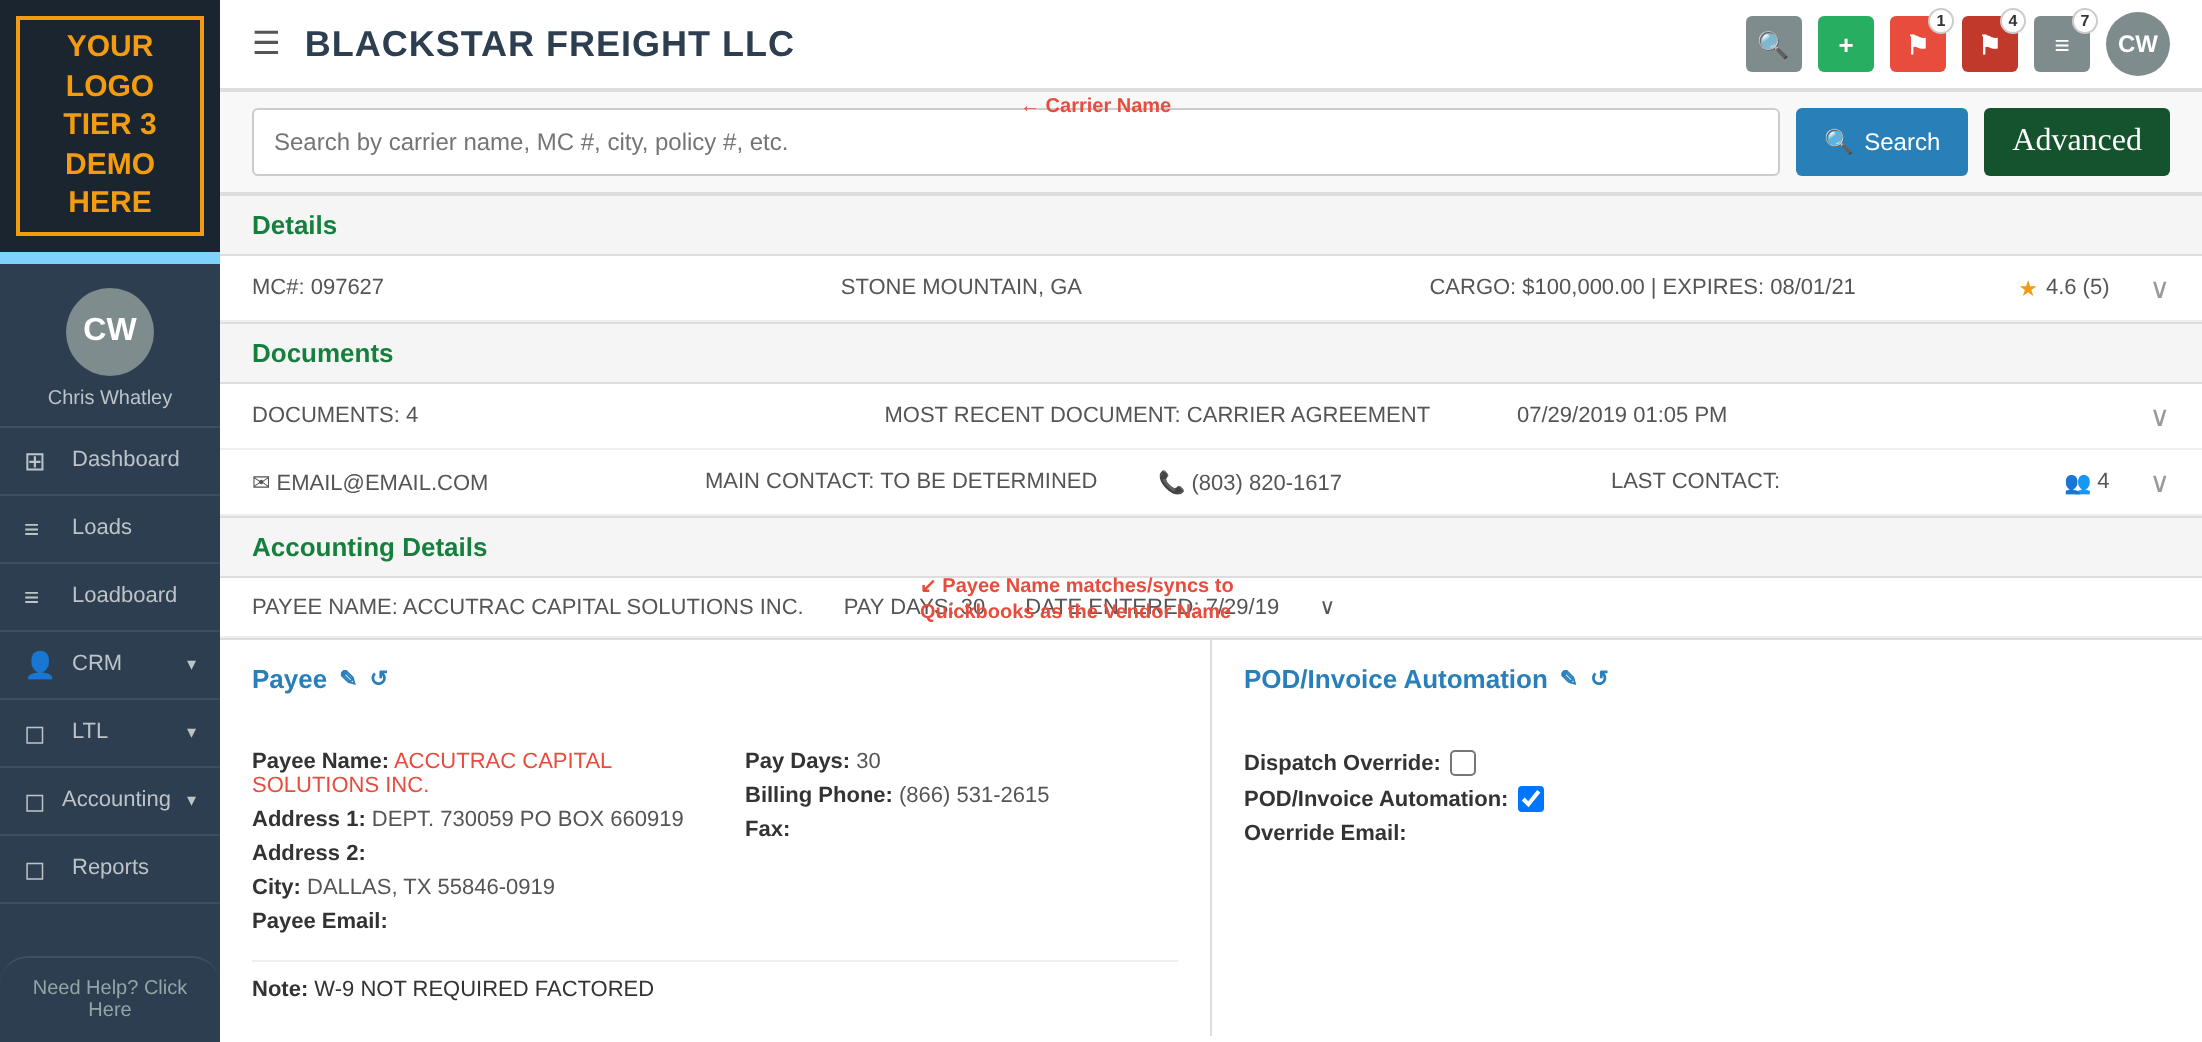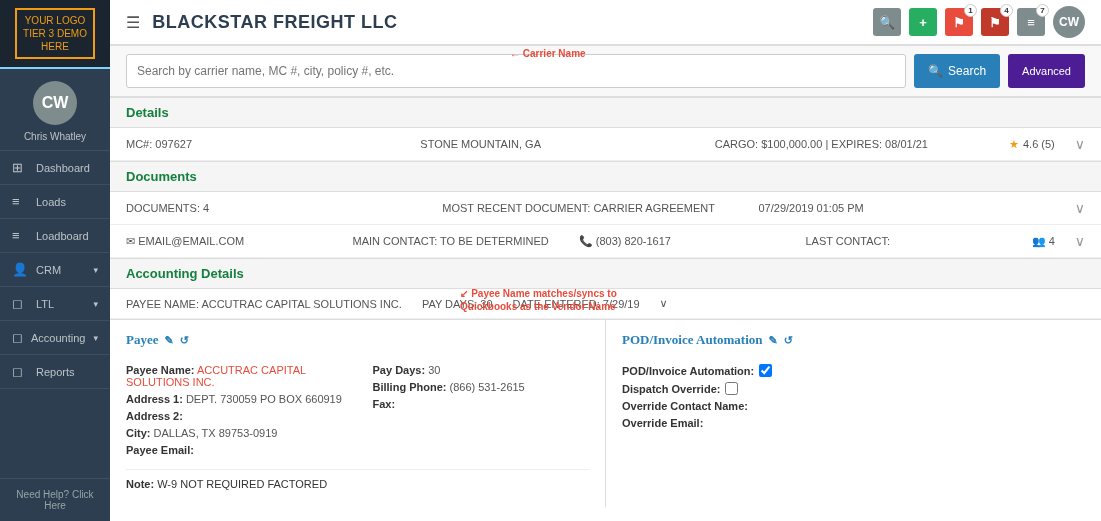--- a/index.html
+++ b/index.html
@@ -12,24 +12,24 @@
       color: #fff;
       display: flex;
       flex-direction: column;
       flex-shrink: 0;
       height: 100%;
     }
     .sidebar-logo {
       background: #1a252f;
       padding: 8px;
       text-align: center;
-      font-size: 10px;
-      font-weight: normal;
+      font-size: 15px;
+      font-weight: bold;
       color: #f39c12;
-      border-bottom: 2px solid #7dd3fc;
+      border-bottom: 6px solid #7dd3fc;
       line-height: 1.3;
       min-height: 60px;
       display: flex;
       align-items: center;
       justify-content: center;
     }
     .sidebar-logo .logo-box {
       border: 2px solid #f39c12;
       padding: 4px 6px;
       text-align: center;
@@ -75,20 +75,21 @@
     }
     .nav-item .nav-icon { font-size: 13px; width: 16px; }
     .nav-item .nav-arrow { margin-left: auto; font-size: 9px; }
     .sidebar-help {
       padding: 10px;
       text-align: center;
       font-size: 10px;
       color: #95a5a6;
       border-top: 1px solid #3d5166;
       cursor: pointer;
+      border-radius: 14px;
     }
 
     
     .main {
       flex: 1;
       display: flex;
       flex-direction: column;
       overflow: hidden;
     }
 
@@ -197,26 +198,27 @@
       border-radius: 3px;
       font-size: 12px;
       cursor: pointer;
       display: flex;
       align-items: center;
       gap: 5px;
     }
     .advanced-button {
       height: 34px;
       padding: 0 14px;
-      background: #4c1d95;
+      background: #14532d;
       color: #fff;
       border: none;
       border-radius: 3px;
-      font-size: 11px;
-      cursor: pointer;
+      font-size: 16px;
+      cursor: pointer;
+      font-family: Liberation Serif, serif;
     }
     .carrier-name-annotation {
       position: absolute;
       top: 2px;
       left: 400px;
       color: #e74c3c;
       font-size: 10px;
       font-weight: bold;
     }
 
@@ -281,25 +283,24 @@
       border-right: 1px solid #ddd;
     }
     .panel-right {
       flex: 1;
       padding: 12px 16px;
     }
     .panel-title {
       font-size: 13px;
       font-weight: bold;
       color: #2980b9;
-      margin-bottom: 16px;
+      margin-bottom: 28px;
       display: flex;
       align-items: center;
       gap: 6px;
-      font-family: Liberation Serif, serif;
     }
     .field-row {
       margin-bottom: 5px;
       font-size: 11px;
       color: #555;
     }
     .field-label {
       font-weight: bold;
       color: #333;
     }
@@ -517,21 +518,21 @@
             <div class="field-row">
               <span class="field-label">Address 1:</span>
               <span class="field-value normal">DEPT. 730059 PO BOX 660919</span>
             </div>
             <div class="field-row">
               <span class="field-label">Address 2:</span>
               <span class="field-value normal"></span>
             </div>
             <div class="field-row">
               <span class="field-label">City:</span>
-              <span class="field-value normal">DALLAS, TX 89753-0919</span>
+              <span class="field-value normal">DALLAS, TX 55846-0919</span>
             </div>
             <div class="field-row">
               <span class="field-label">Payee Email:</span>
               <span class="field-value normal"></span>
             </div>
           </div>
           <div style="flex:1;">
             <div class="field-row">
               <span class="field-label">Pay Days:</span>
               <span class="field-value normal">30</span>
@@ -554,30 +555,26 @@
 
       </div>
 
       <div class="panel-right">
         <div class="panel-title">
           <span>POD/Invoice Automation</span>
           <span style="font-size:11px; cursor:pointer;">✎</span>
           <span style="font-size:11px; cursor:pointer;">↺</span>
         </div>
         <div class="checkbox-row">
+          <span class="field-label">Dispatch Override:</span>
+          <input type="checkbox" style="">
+        </div>
+        <div class="checkbox-row">
           <span class="field-label">POD/Invoice Automation:</span>
           <input type="checkbox" checked="" style="">
-        </div>
-        <div class="checkbox-row">
-          <span class="field-label">Dispatch Override:</span>
-          <input type="checkbox" style="">
-        </div>
-        <div class="field-row">
-          <span class="field-label">Override Contact Name:</span>
-          <span class="field-value normal"></span>
         </div>
         <div class="field-row">
           <span class="field-label">Override Email:</span>
           <span class="field-value normal"></span>
         </div>
       </div>
 
     </div>
   </div>
 </div>

